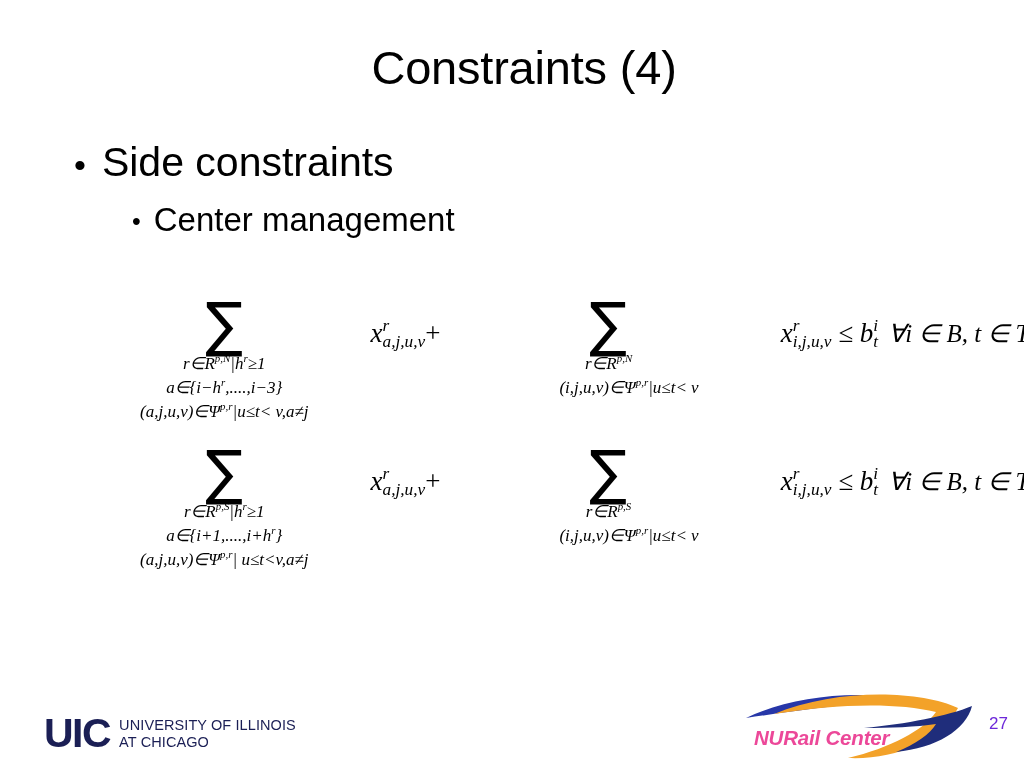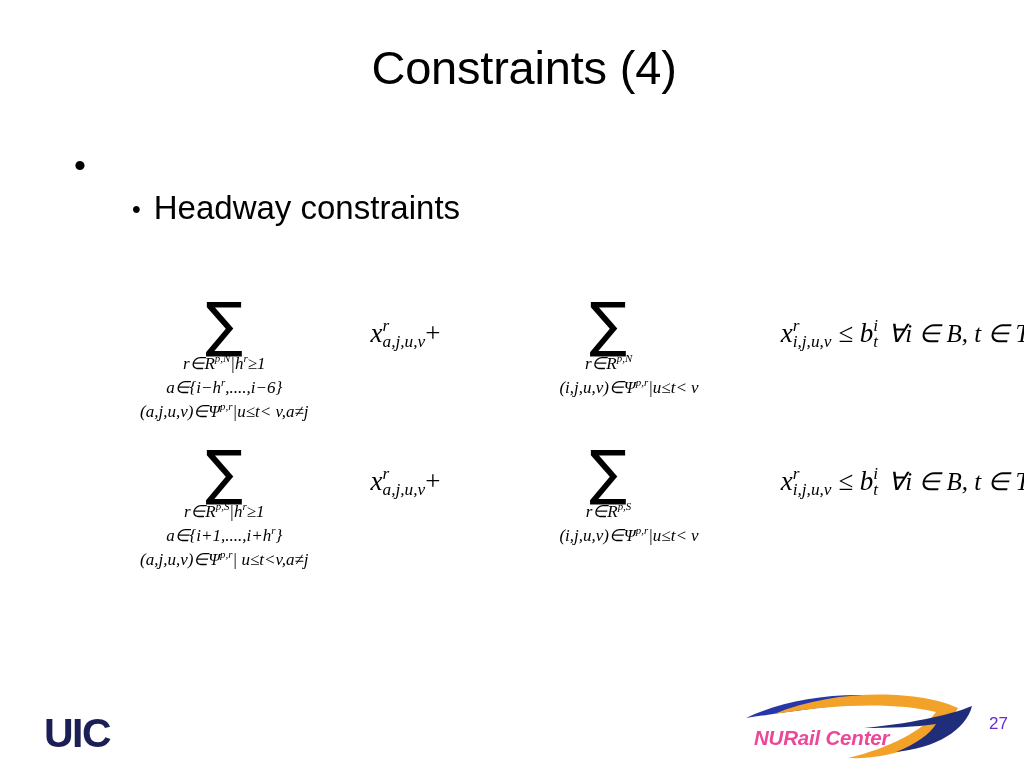--- a/index.html
+++ b/index.html
@@ -235,39 +235,40 @@
 </style>
 </head>
 <body>
 
 <div id="slide-title">Constraints (4)</div>
 
 <div id="bullet-list">
 
   <div class="bullet-row bullet-l1">
     <span class="bullet-dot">•</span>
+    <span class="bullet-text">Side constraints</span>
   </div>
 
   <div class="bullet-row bullet-l2">
     <span class="bullet-dot">•</span>
-    <span class="bullet-text">Headway constraints</span>
+    <span class="bullet-text">Center management</span>
   </div>
 
 </div>
 
 <div id="equations">
 
   <div class="equation">
     <div class="eq-row">
 
       <div class="sum-block col-sum1">
         <span class="sum-sign">∑</span>
         <span class="sum-limits">
           <span class="lim"><span>r∈R</span><sup>p,N</sup><span>|h</span><sup>r</sup><span>≥1</span></span>
-          <span class="lim"><span>a∈{i−h</span><sup>r</sup><span>,....,i−6}</span></span>
+          <span class="lim"><span>a∈{i−h</span><sup>r</sup><span>,....,i−3}</span></span>
           <span class="lim"><span>(a,j,u,v)∈Ψ</span><sup>p,r</sup><span>|u≤t&lt; v,a≠j</span></span>
         </span>
       </div>
 
       <span class="term col-term1"><span>x</span><span class="updown"><span class="u">r</span><span class="d">a,j,u,v</span></span></span>
 
       <span class="plus">+</span>
 
       <div class="sum-block col-sum2">
         <span class="sum-sign">∑</span>
@@ -312,20 +313,24 @@
 
       <span class="forall col-forall">∀i ∈ B, t ∈ T</span>
 
     </div>
   </div>
 
 </div>
 
 <div id="uic-logo">
   <span id="uic-mark">UIC</span>
+  <span id="uic-wordmark">
+    <span style="display:block">UNIVERSITY OF ILLINOIS</span>
+    <span style="display:block">AT CHICAGO</span>
+  </span>
 </div>
 
 <div id="nurail-logo">
   <svg width="232" height="72" viewBox="0 0 232 72">
 
     <path d="M2 28 C 48 6, 116 -2, 178 12 C 122 10, 56 20, 2 28 Z" fill="#2737a8"></path>
 
     <path d="M30 24 C 92 -2, 176 0, 214 18 C 196 52, 150 70, 104 68 C 146 58, 180 40, 192 22 C 152 12, 90 14, 30 24 Z" fill="#f3a229"></path>
 
     <path d="M120 38 C 162 34, 204 26, 228 16 C 222 40, 192 58, 152 62 C 172 54, 186 44, 192 34 C 172 37, 146 38, 120 38 Z" fill="#1f2d7b"></path>

